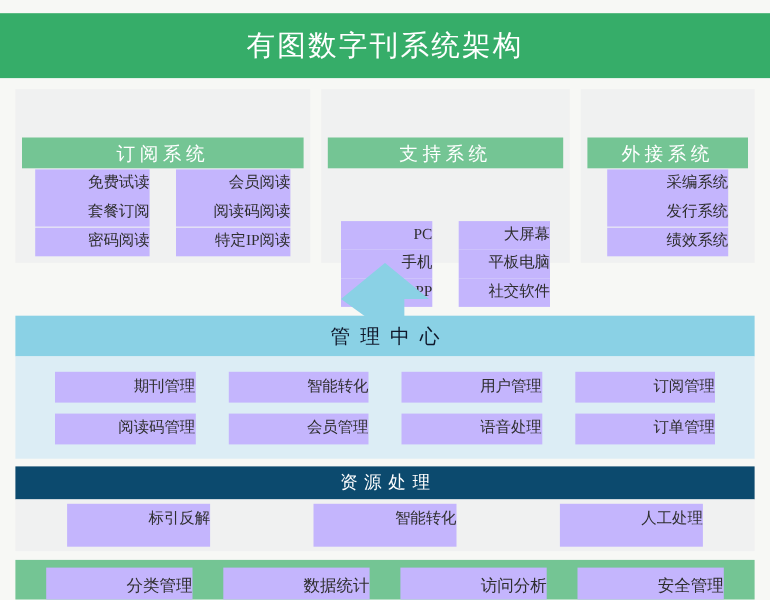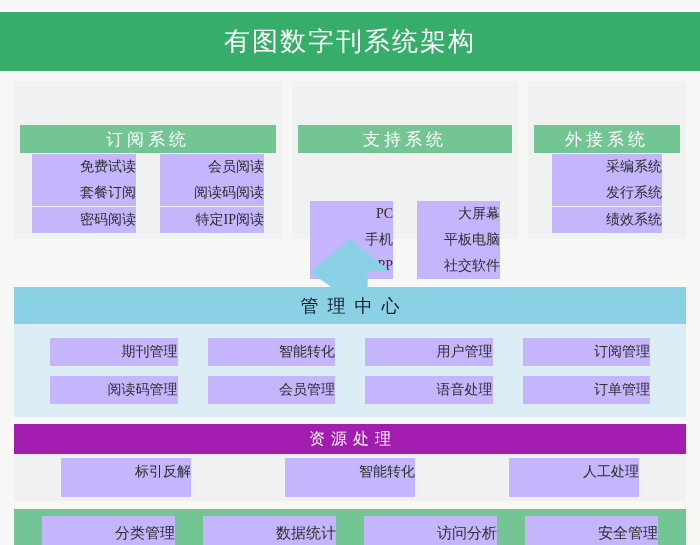--- a/index.html
+++ b/index.html
@@ -105,21 +105,21 @@
     grid-template-columns: repeat(4, 1fr);
     column-gap: 30px;
     row-gap: 10px;
     padding: 14px 36px;
   }
   .mgmt-body .box { height: 28px; line-height: 28px; }
   
   .resource { margin: 7px 14px 0 14px; }
   .res-head {
     height: 30px;
-    background: #a21caf;
+    background: #0c4a6e;
     color: #ffffff;
     display: flex;
     align-items: center;
     justify-content: center;
     font-size: 16px;
     letter-spacing: 6px;
     text-indent: 6px;
   }
   .res-body {
     background: #f0f1f1;

